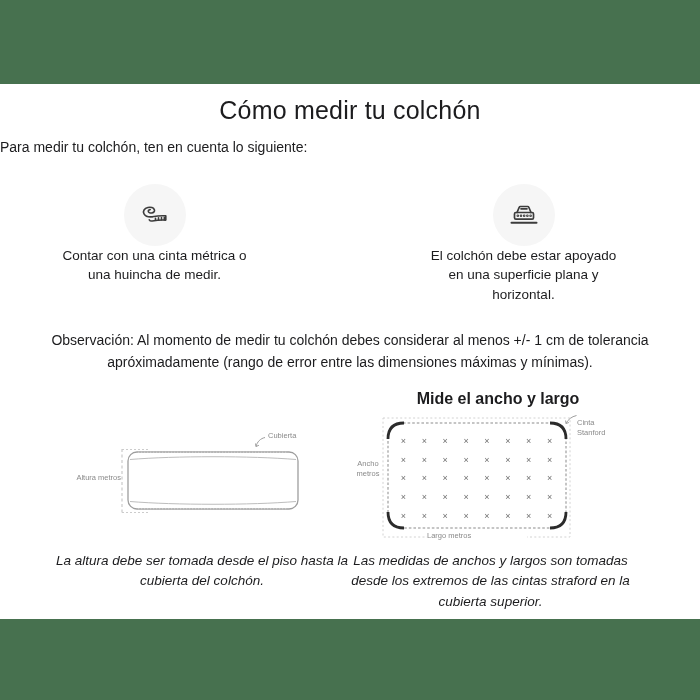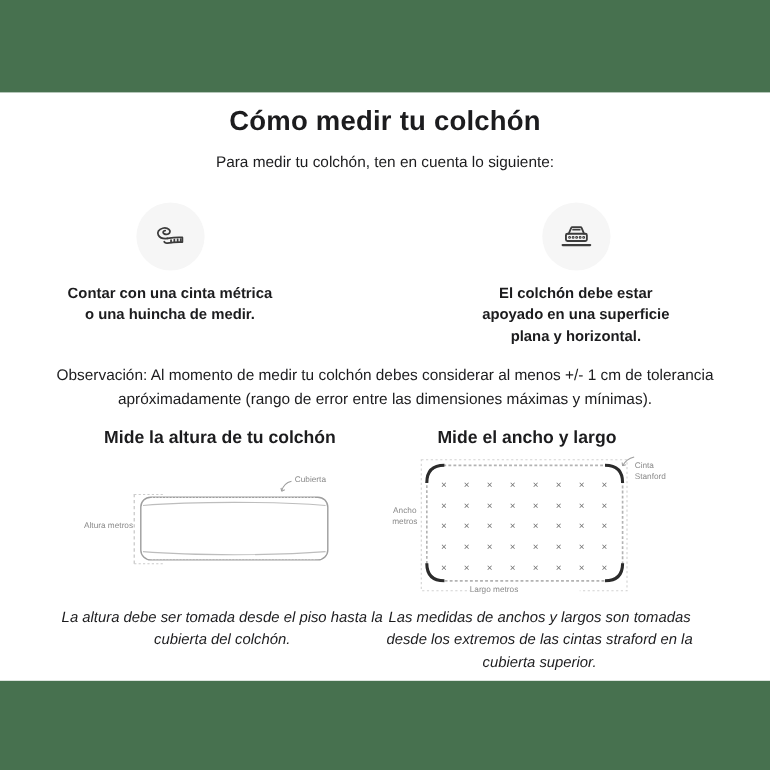--- a/index.html
+++ b/index.html
@@ -10,49 +10,49 @@
     color:#1c1c1e;
   }
   .frame { position:relative; width:700px; height:700px; overflow:hidden; }
   .band { position:absolute; left:0; width:700px; background:#47714F; }
   .band-top { top:0; height:84px; }
   .band-bottom { top:619px; height:81px; }
   .panel { position:absolute; top:84px; left:0; width:700px; height:535px; background:#ffffff; }
 
   .title {
     position:absolute; top:12px; left:0; width:700px; text-align:center;
-    font-size:25px; font-weight:700; letter-spacing:.2px; color:#1c1c1e;
+    font-size:25px; font-weight:400; letter-spacing:.2px; color:#1c1c1e;
   }
   .subtitle {
-    position:absolute; top:55px; left:0; width:700px; text-align:center;
+    position:absolute; top:55px; left:0; width:700px; 
     font-size:14px; font-weight:500;
   }
 
   .tip { position:absolute; top:100px; text-align:center; }
   .tip-1 { left:57px;  width:195px; }
   .tip-2 { left:245px; width:195px; }
   .tip-3 { left:426px; width:195px; }
   .icon-circle {
     width:62px; height:62px; border-radius:50%; background:#f6f6f6;
     margin:0 auto; display:flex; align-items:center; justify-content:center;
   }
   .icon-circle svg { width:40px; height:40px; }
-  .tip-text { margin-top:11px; font-size:13.5px; font-weight:700; line-height:1.44; }
+  .tip-text { font-size:13.5px; font-weight:400; line-height:1.44; }
 
   .observation {
     position:absolute; top:245px; left:40px; width:620px; text-align:center;
     font-size:14px; font-weight:500; line-height:1.6;
   }
 
   .section-heading {
     position:absolute; top:306px; width:300px; text-align:center;
     font-size:16px; font-weight:700;
   }
   .heading-left  { left:50px; }
-  .heading-right { left:329px; }
+  .heading-right { left:348px; }
 
   .diagram { position:absolute; }
   .diagram svg { position:absolute; left:0; top:0; }
   .diagram-left  { top:345px; left:75px;  width:250px; height:90px; }
   .diagram-right { top:323px; left:355px; width:280px; height:135px; }
 
   .tiny-label { position:absolute; font-size:7.5px; color:#8a8a8a; line-height:1.3; }
   .lbl-cubierta { left:193px; top:2px; }
   .lbl-altura   { left:0; top:44px; width:46px; text-align:right; }
   .lbl-cinta    { left:222px; top:11px; width:46px; }
@@ -107,21 +107,20 @@
             <circle cx="26.6" cy="20.8" r="0.45"></circle>
             <path d="M7.5 27.8h25" stroke-width="2"></path>
           </g>
         </svg>
       </div>
       <p class="tip-text">El colchón debe estar apoyado en una superficie plana y horizontal.</p>
     </div>
 
     <p class="observation">Observación: Al momento de medir tu colchón debes considerar al menos +/- 1 cm de tolerancia apróximadamente (rango de error entre las dimensiones máximas y mínimas).</p>
 
-    <h2 class="section-heading heading-left">Mide la altura de tu colchón</h2>
     <h2 class="section-heading heading-right">Mide el ancho y largo</h2>
 
     <div class="diagram diagram-left">
       <svg viewBox="0 0 250 90" width="250" height="90">
         <g fill="none">
           <line x1="47" y1="20" x2="47" y2="84" stroke="#bfbfbf" stroke-width="1" stroke-dasharray="3 2.5"></line>
           <line x1="47" y1="20.5" x2="73" y2="20.5" stroke="#cccccc" stroke-width="1" stroke-dasharray="2 2"></line>
           <line x1="47" y1="83.5" x2="73" y2="83.5" stroke="#cccccc" stroke-width="1" stroke-dasharray="2 2"></line>
           <rect x="53" y="23" width="170" height="57" rx="9" stroke="#9e9e9e" stroke-width="1.3" fill="#ffffff"></rect>
           <path d="M55 30.5C100 26.8 176 26.8 221 30.5" stroke="#bdbdbd" stroke-width="1"></path>

